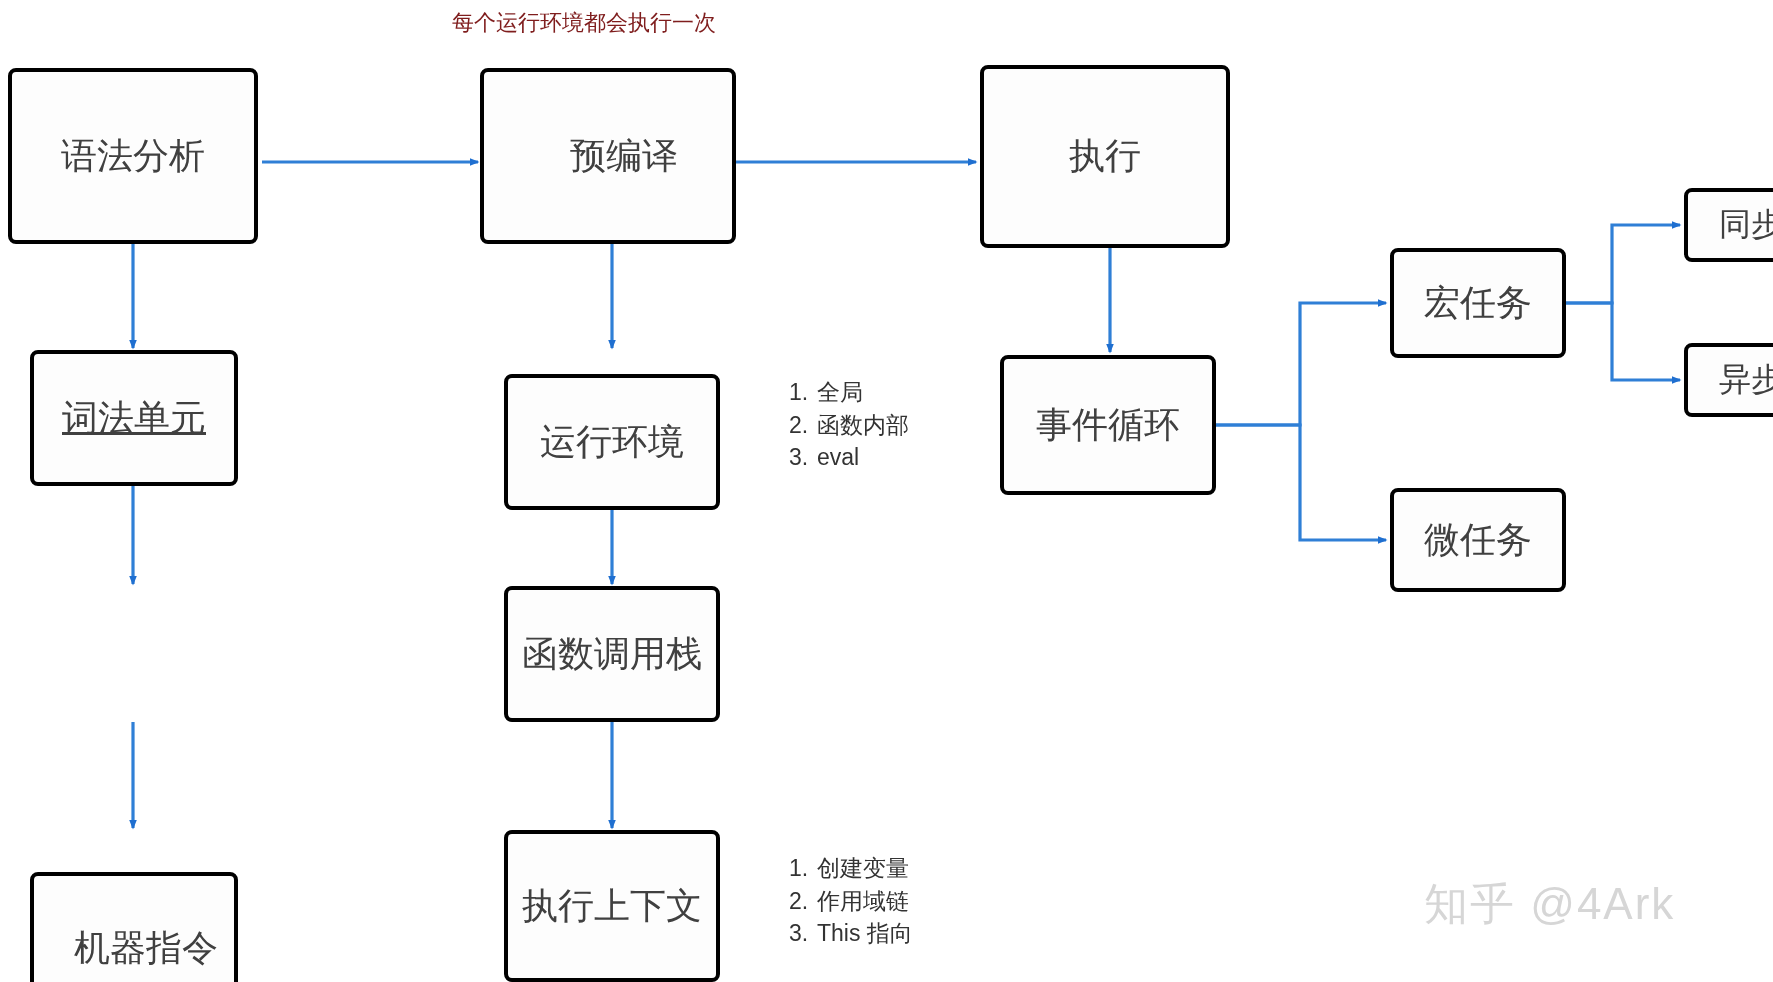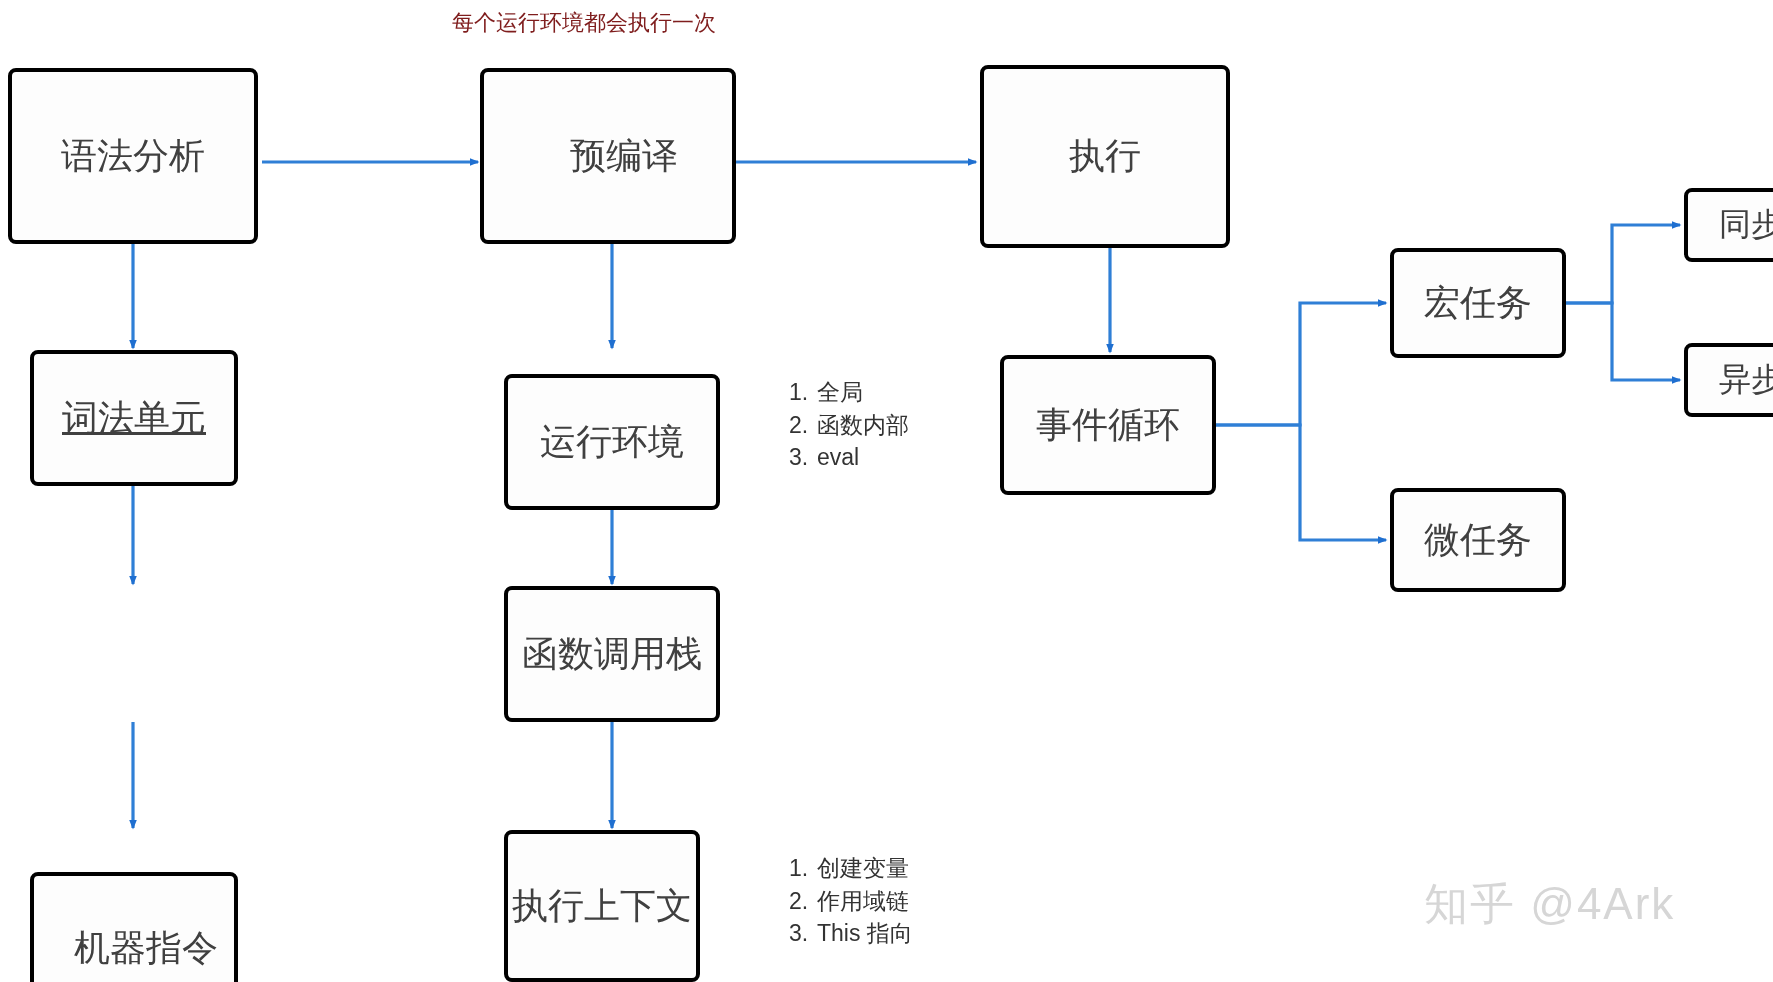--- a/index.html
+++ b/index.html
@@ -111,21 +111,21 @@
 
 
   <div class="node big" style="left:30px; top:872px; width:208px; height:152px;padding-left:24px;">机器指令</div>
 
   <div class="node big" style="left:480px; top:68px;  width:256px; height:176px;padding-left:32px;">预编译</div>
 
   <div class="node big" style="left:504px; top:350px; width:216px; height:136px;margin-top:24px;">运行环境</div>
 
   <div class="node big" style="left:504px; top:586px; width:216px; height:136px;">函数调用栈</div>
 
-  <div class="node big" style="left:504px; top:830px; width:196px; height:152px;">执行上下文</div>
+  <div class="node big" style="left:504px; top:830px; width:216px; height:152px;">执行上下文</div>
 
   <div class="notelist" style="left:750px; top:376px;">
     <span class="row"><span class="num">1.</span><span>全局</span></span>
     <span class="row"><span class="num">2.</span><span>函数内部</span></span>
     <span class="row"><span class="num">3.</span><span>eval</span></span>
   </div>
 
   <div class="notelist" style="left:750px; top:852px;">
     <span class="row"><span class="num">1.</span><span>创建变量</span></span>
     <span class="row"><span class="num">2.</span><span>作用域链</span></span>

